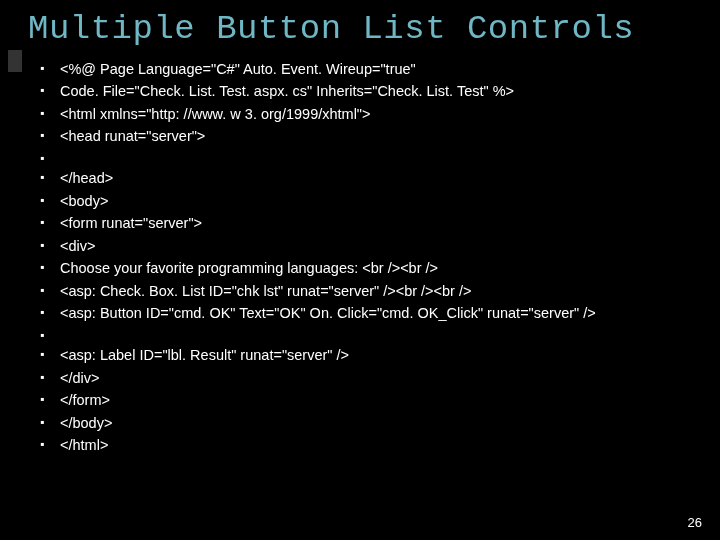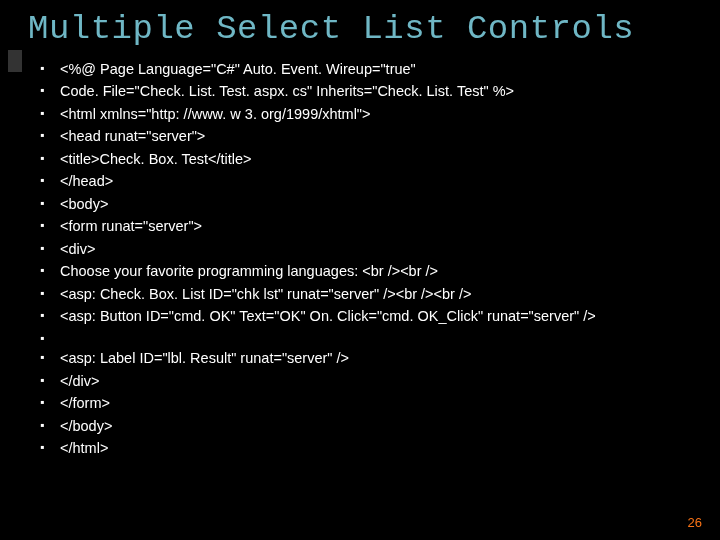--- a/index.html
+++ b/index.html
@@ -45,59 +45,58 @@
     font-size: 12px;
     padding-top: 1px;
   }
   .txt {
     white-space: pre-wrap;
   }
   .pagenum {
     position: absolute;
     right: 18px;
     bottom: 10px;
-    color: #f97316;
+    color: #ffffff;
     font-size: 13px;
     font-family: "Segoe UI", Arial, sans-serif;
   }
   .left-accent {
     position: absolute;
     left: 8px;
     top: 50px;
     width: 14px;
     height: 22px;
     background: #333;
   }
 </style>
 </head>
 <body>
 
 <div class="slide">
   <div class="left-accent"></div>
-  <div class="title">Multiple Select List Controls</div>
+  <div class="title">Multiple Button List Controls</div>
   <div class="content" id="content">
       <div class="line">
         <span class="bullet">▪</span>
         <span class="txt">&lt;%@ Page Language="C#" Auto. Event. Wireup="true"</span>
       </div>
       <div class="line">
         <span class="bullet">▪</span>
         <span class="txt">Code. File="Check. List. Test. aspx. cs" Inherits="Check. List. Test" %&gt;</span>
       </div>
       <div class="line">
         <span class="bullet">▪</span>
         <span class="txt">&lt;html xmlns="http: //www. w 3. org/1999/xhtml"&gt;</span>
       </div>
       <div class="line">
         <span class="bullet">▪</span>
         <span class="txt">&lt;head runat="server"&gt;</span>
       </div>
       <div class="line">
         <span class="bullet">▪</span>
-        <span class="txt">&lt;title&gt;Check. Box. Test&lt;/title&gt;</span>
       </div>
       <div class="line">
         <span class="bullet">▪</span>
         <span class="txt">&lt;/head&gt;</span>
       </div>
       <div class="line">
         <span class="bullet">▪</span>
         <span class="txt">&lt;body&gt;</span>
       </div>
       <div class="line">

